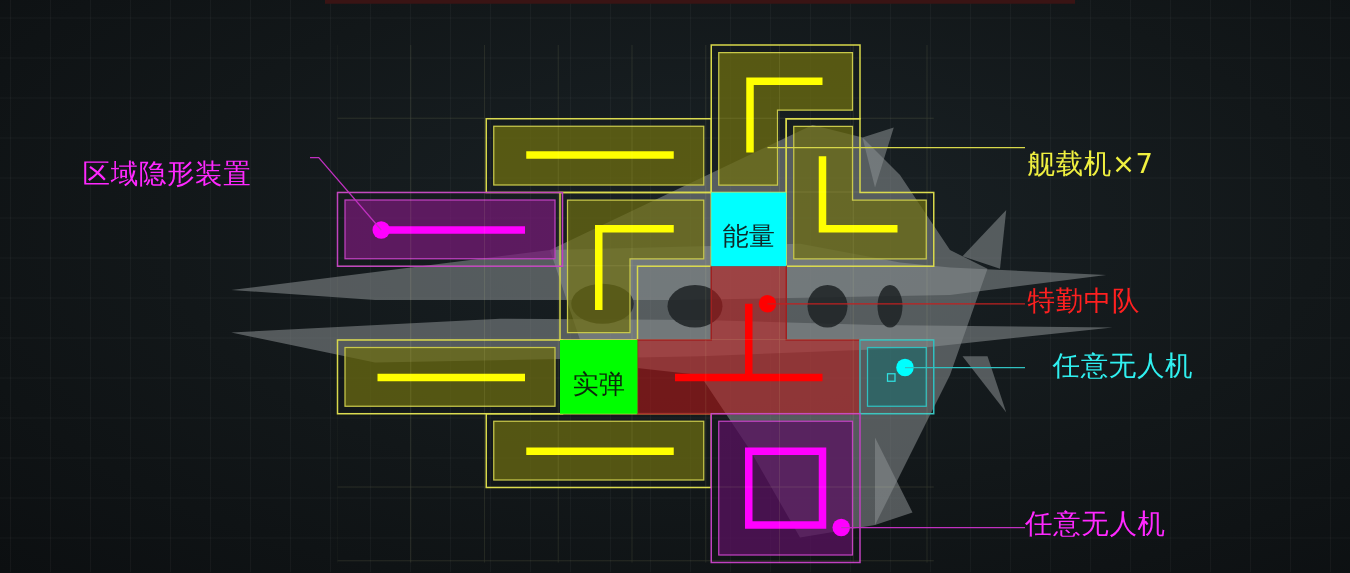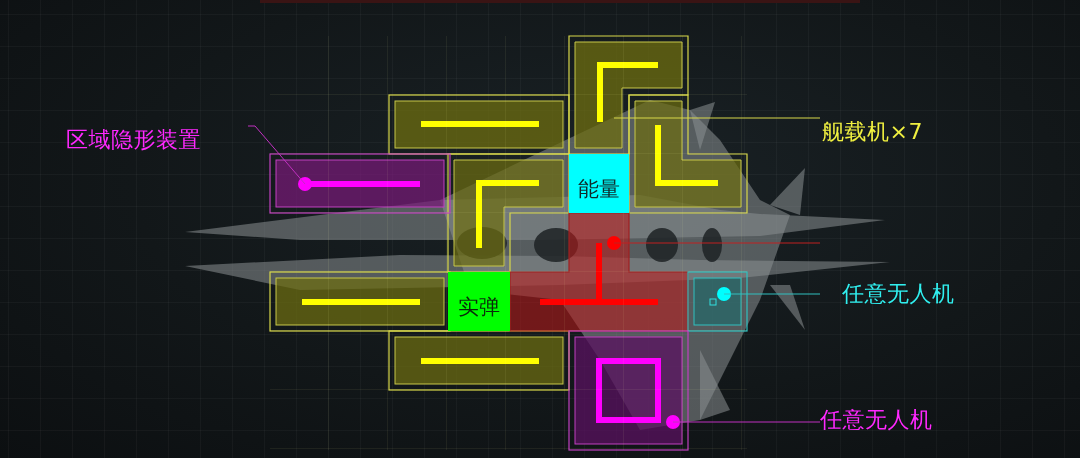--- a/index.html
+++ b/index.html
@@ -129,15 +129,16 @@
     <line x1="614" y1="243" x2="820" y2="243" stroke="#c02020" stroke-width="1"></line>
     <line x1="724" y1="294" x2="820" y2="294" stroke="#30c0c0" stroke-width="1"></line>
     <line x1="673" y1="422" x2="820" y2="422" stroke="#c030c0" stroke-width="1"></line>
   </svg>
 
   <div class="cell-label" style="left:569px;top:154px;width:60px;height:70px;">能量</div>
   <div class="cell-label" style="left:448px;top:272px;width:62px;height:70px;color:#0a2a0a;">实弹</div>
 
   <div class="lbl" style="left:66px;top:115px;color:#ff28ff;margin-top:12px;">区域隐形装置</div>
   <div class="lbl" style="left:822px;top:104px;color:#f0f040;margin-top:15px;">舰载机×7</div>
+  <div class="lbl" style="left:822px;top:229px;color:#ff2020;">特勤中队</div>
   <div class="lbl" style="left:822px;top:281px;color:#30f0f0;margin-left:20px;">任意无人机</div>
   <div class="lbl" style="left:820px;top:407px;color:#ff28ff;">任意无人机</div>
 </div>
 
 </body></html>

